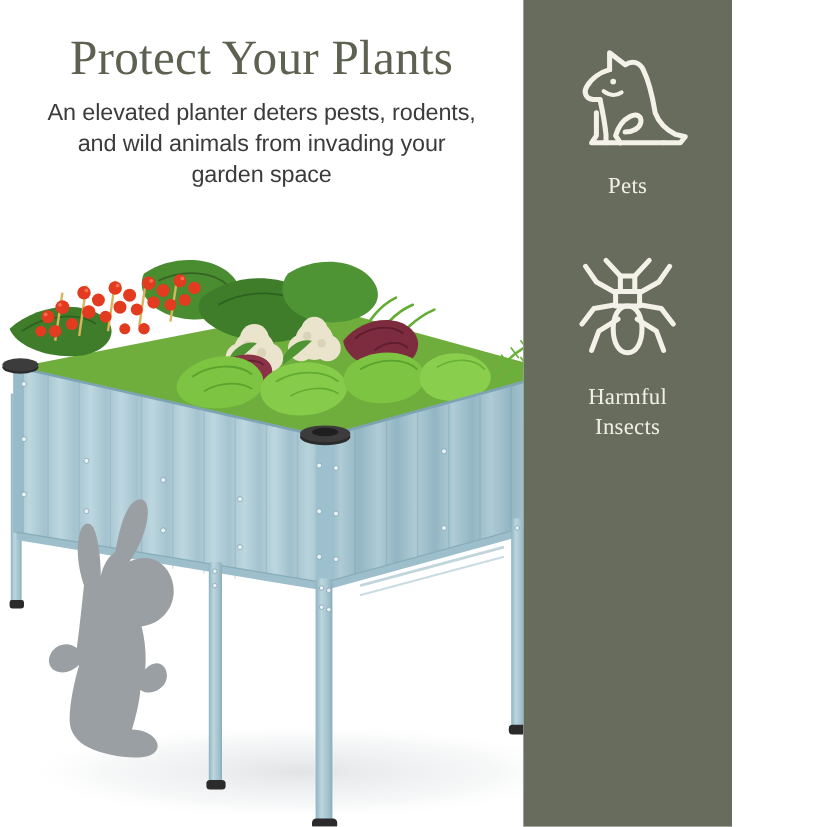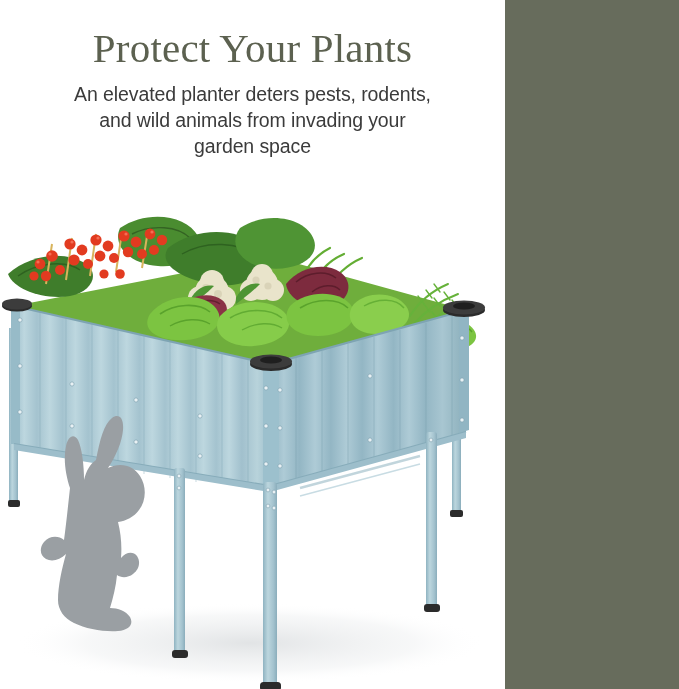--- a/index.html
+++ b/index.html
@@ -2,21 +2,21 @@
 <html><head>
 <meta charset="utf-8">
 <style>
   html,body{margin:0;padding:0;}
   body{
     width:679px;height:689px;
     background:#ffffff;
     font-family:"Liberation Sans", sans-serif;
     overflow:hidden;
   }
-  .page{position:relative;width:679px;height:689px;display:flex;}
+  .page{position:relative;width:610px;height:689px;display:flex;}
 
   
   .main{
     position:relative;
     width:505px;height:689px;
     background:#ffffff;
     overflow:hidden;
   }
   .headline{
     margin:0;
@@ -405,16 +405,68 @@
                    C64,430 58,422 58,412 C58,398 62,380 66,366
                    C60,372 52,374 46,371 C40,368 39,360 44,354 C49,348 58,347 64,352
                    C66,338 68,318 70,300 Z" fill="#9a9fa3"></path>
         </g>
       </svg>
     </div>
   </div>
 
   <div class="sidebar">
 
-
-
+    <div class="feature">
+      <svg class="feat-icon" width="112" height="96" viewBox="0 0 112 96">
+        <g fill="none" stroke="#f4f2e8" stroke-width="4.2" stroke-linecap="round" stroke-linejoin="round">
+
+          <path d="M41,24 L41,10 L54,20
+                   C60,16 66,18 69,24
+                   C74,34 77,48 79,60
+                   C82,68 88,74 96,78
+                   L104,80 L100,85 L86,85"></path>
+          <path d="M41,24 C34,26 26,31 22,38
+                   C19,43 21,48 27,49
+                   L33,49"></path>
+          <path d="M33,49 C35,58 37,68 38,78
+                   L38,85 L26,85 L30,79 L30,60"></path>
+          <path d="M86,85 L50,85"></path>
+          <path d="M50,85 L46,79 C48,72 52,66 58,63
+                   C64,60 68,63 67,68 C66,73 60,76 54,76"></path>
+          <path d="M38,85 L49,85"></path>
+
+          <path d="M36,42 C41,46 47,46 51,43" stroke-width="3.4"></path>
+        </g>
+
+        <circle cx="44" cy="34" r="2.4" fill="#f4f2e8"></circle>
+      </svg>
+      <div class="feat-label">Pets</div>
+    </div>
+
+
+    <div class="feature">
+      <svg class="feat-icon" width="96" height="96" viewBox="0 0 96 96">
+        <g fill="none" stroke="#f4f2e8" stroke-width="4.2" stroke-linecap="round" stroke-linejoin="round">
+
+          <path d="M42,20 L30,7"></path>
+          <path d="M54,20 L66,7"></path>
+
+          <path d="M42,20 L54,20 L54,33 L42,33 Z"></path>
+
+          <path d="M38,33 L58,33 L58,45 L38,45 Z"></path>
+
+          <path d="M48,45 C56,45 60,54 60,64 C60,76 55,84 48,84
+                   C41,84 36,76 36,64 C36,54 40,45 48,45 Z"></path>
+
+          <path d="M38,34 L22,25 L13,12"></path>
+          <path d="M38,44 L20,47 L10,60"></path>
+          <path d="M40,56 L24,66 L18,82"></path>
+
+          <path d="M58,34 L74,25 L83,12"></path>
+          <path d="M58,44 L76,47 L86,60"></path>
+          <path d="M56,56 L72,66 L78,82"></path>
+        </g>
+      </svg>
+      <div class="feat-label">Harmful
+Insects</div>
+    </div>
   </div>
 </div>
 
 </body></html>

